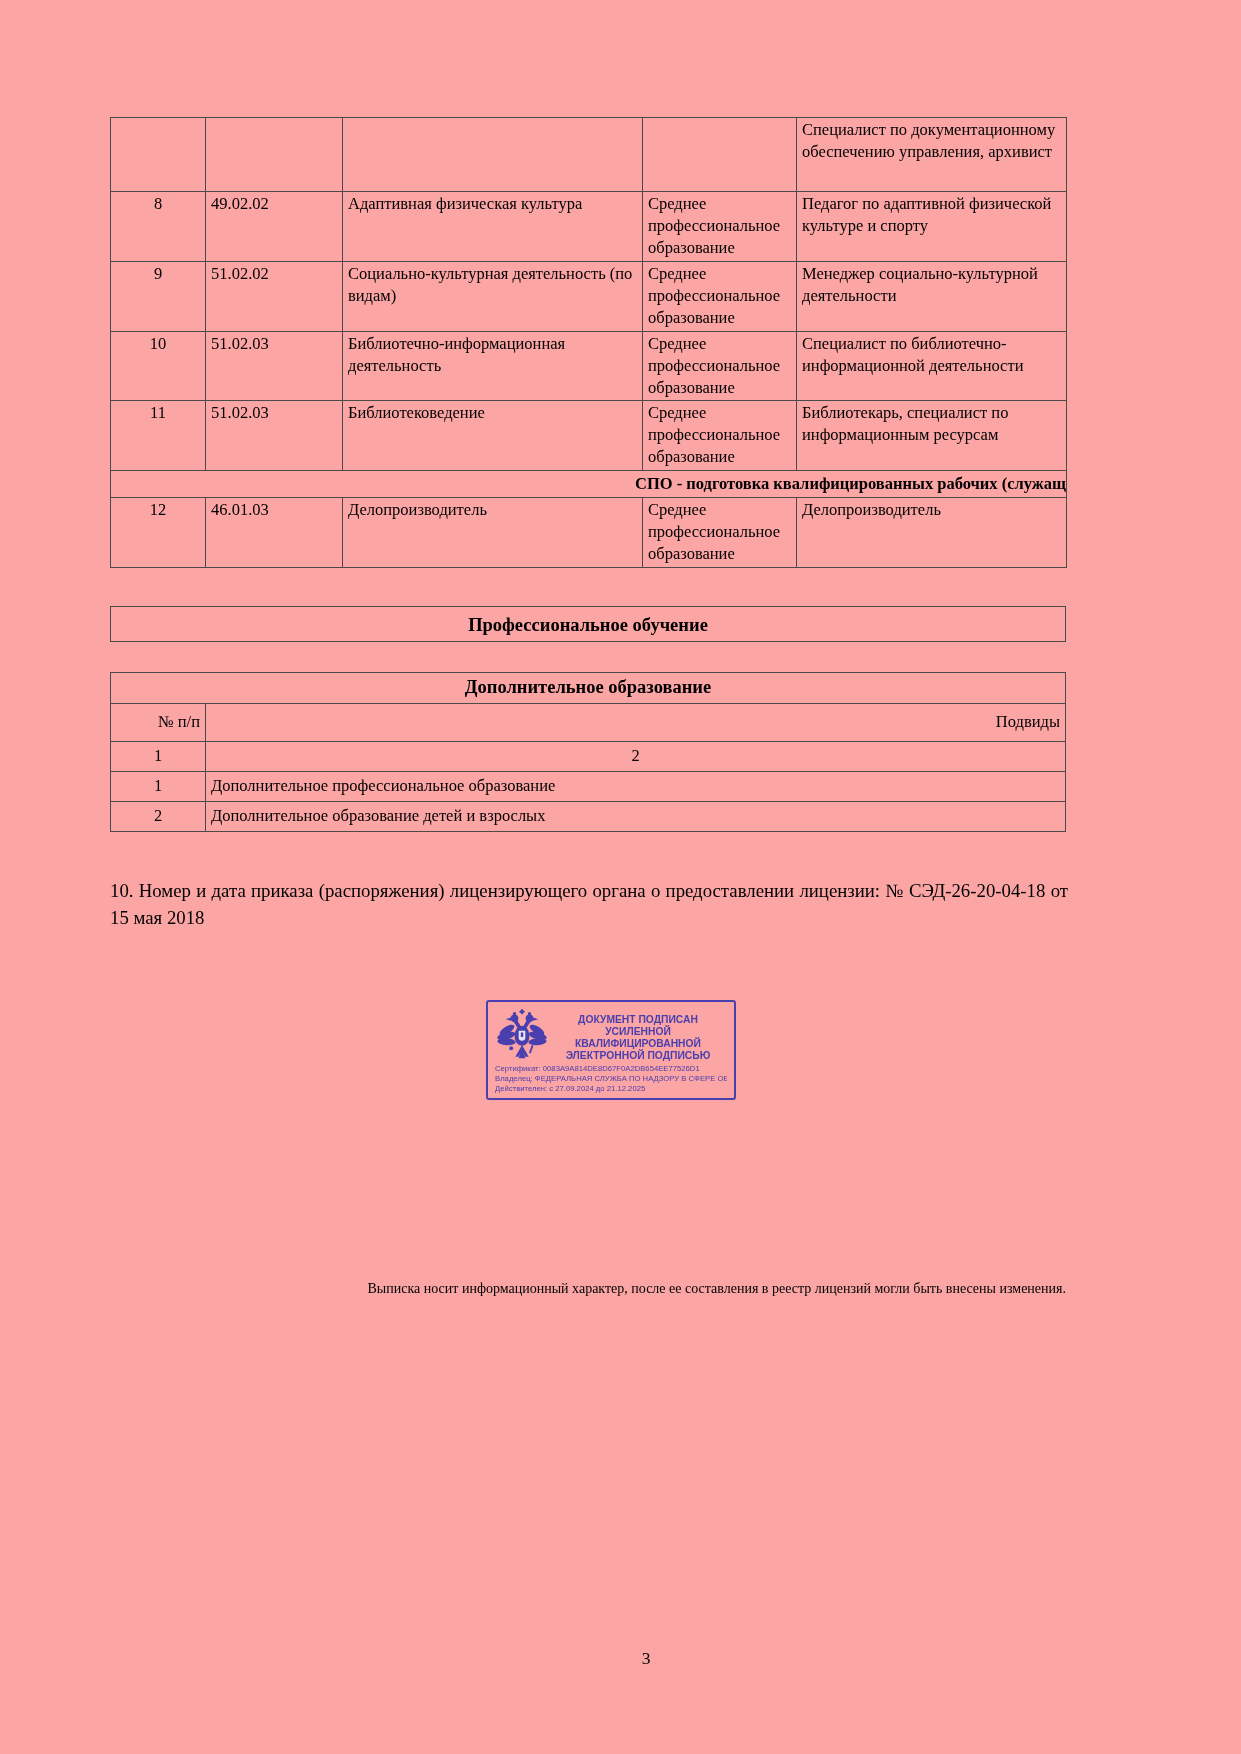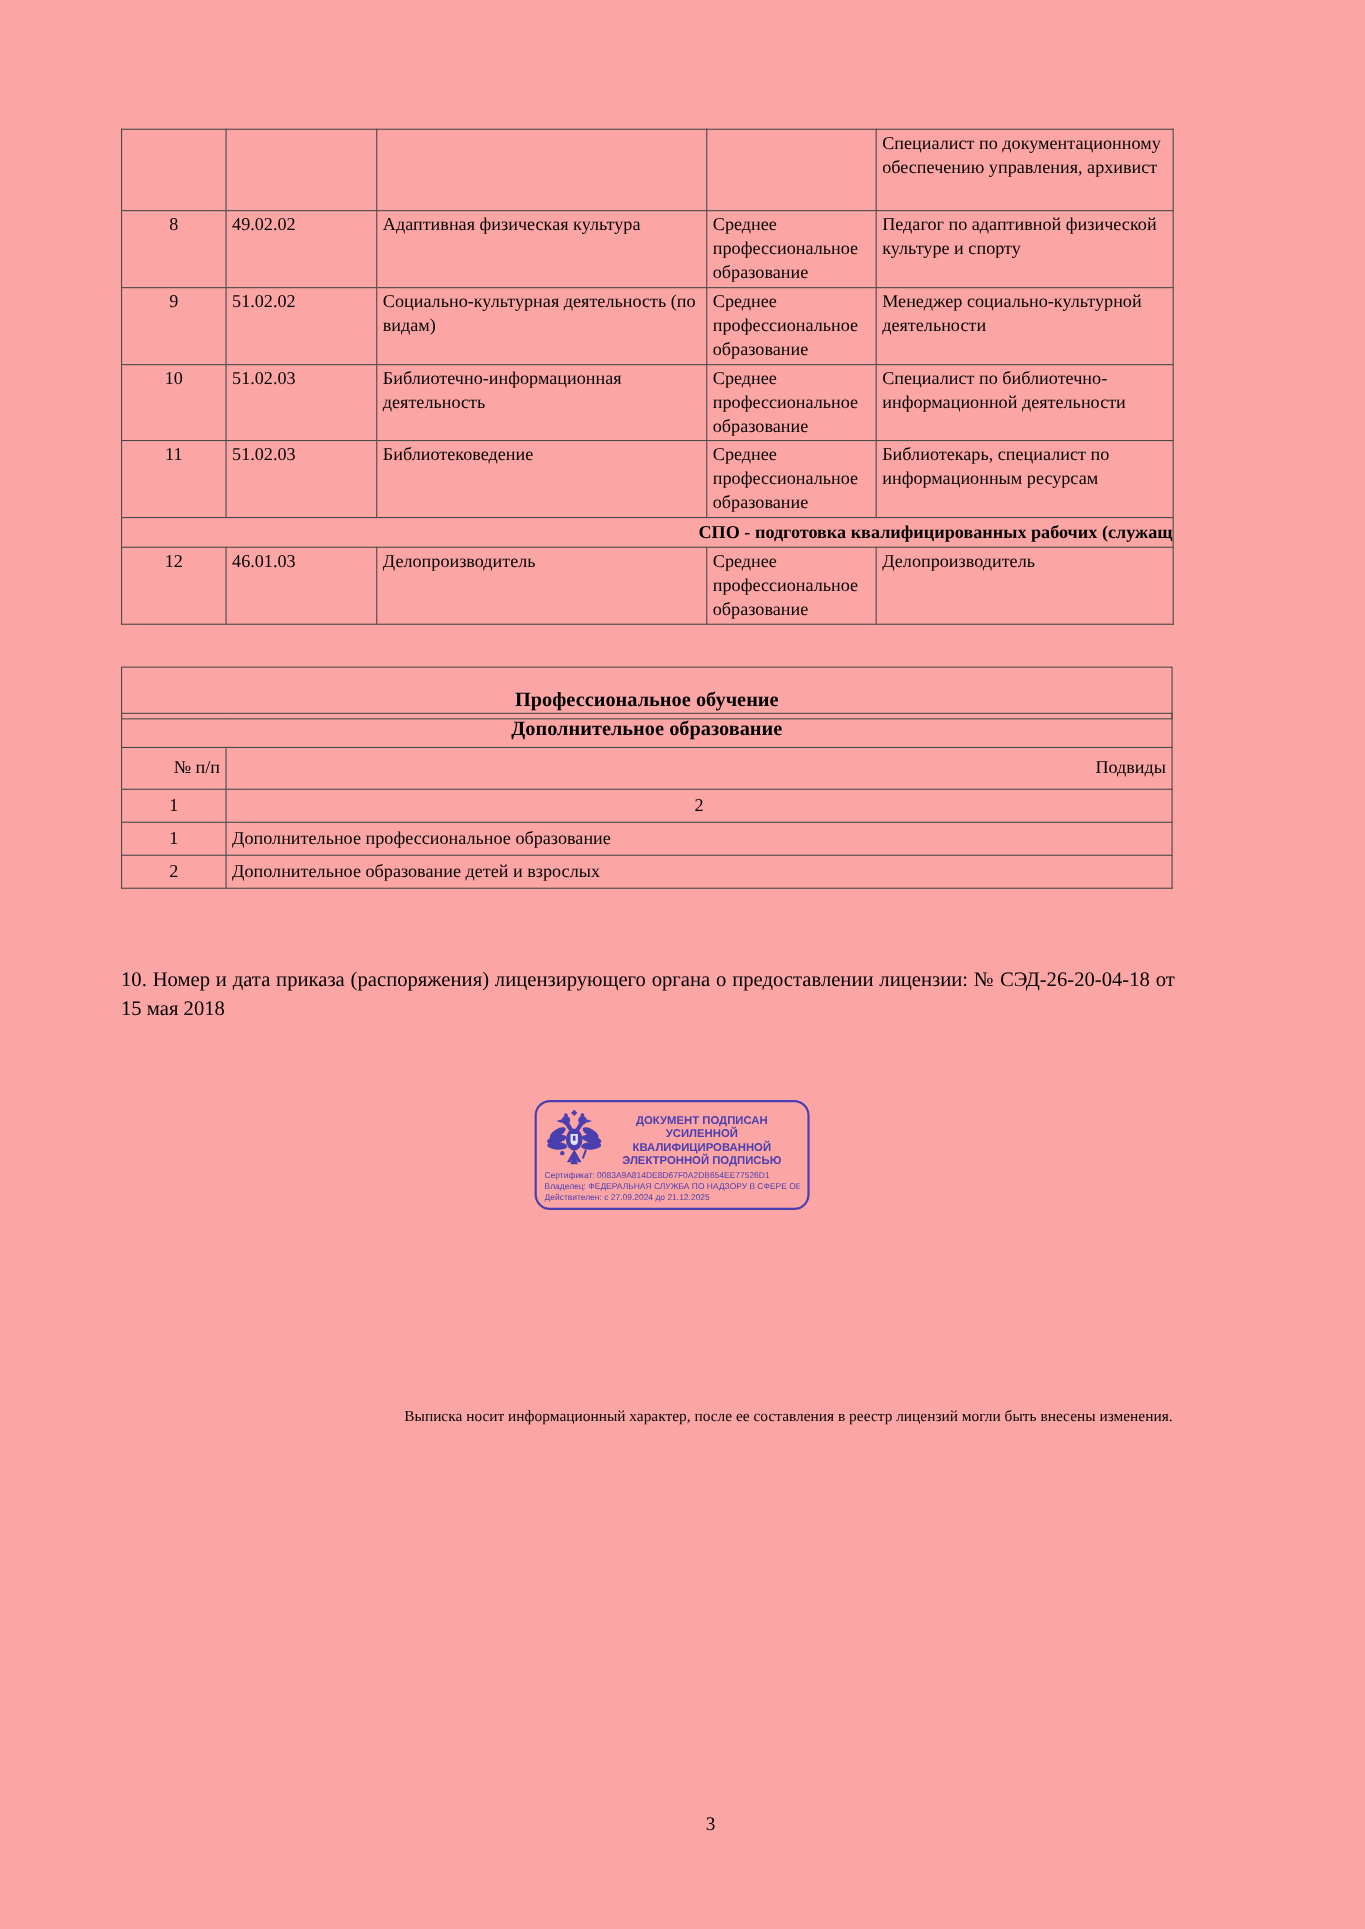--- a/index.html
+++ b/index.html
@@ -44,25 +44,25 @@
   }
 
   
   .prof-box {
     position:absolute; left:110px; top:606px; width:956px;
     box-sizing:border-box;
     border:1.6px solid #4a4a4a;
     text-align:center;
     font-weight:bold;
     font-size:18.5px;
-    padding:20px 0 5px 0;
-  }
-
-  
-  .dop-table { position:absolute; left:110px; top:648px; width:956px; }
+    padding:8px 0 5px 0;
+  }
+
+  
+  .dop-table { position:absolute; left:110px; top:672px; width:956px; }
   .dop-table col.c1 { width:95px; }
   .dop-table td.title {
     text-align:center; font-weight:bold; font-size:18.5px;
     padding:2px 4px 3px 4px; vertical-align:middle;
   }
   .dop-table td.hdr { text-align:right; vertical-align:middle; height:34px;margin-top:16px; }
   .dop-table td.cnum { text-align:center; vertical-align:middle; height:26px; }
   .dop-table td.cval { vertical-align:middle; height:26px;margin-top:20px; }
 
   
@@ -70,21 +70,21 @@
     position:absolute; left:110px; top:878px; width:958px;
     font-size:18.8px; line-height:1.42;
     text-align:justify;
   }
 
   
   .stamp {
     position:absolute; left:486px; top:1000px; width:250px; height:100px;
     box-sizing:border-box;
     border:2.5px solid #4a3fae;
-    border-radius:14px;
+    border-radius:3px;
     color:#4a3fae;
     font-family:"Liberation Sans", sans-serif;
     padding:5px 7px 4px 7px;
   }
   .stamp-top { display:flex; align-items:flex-start; }
   .stamp-eagle { width:50px; height:54px; flex:none; margin:1px 2px 0 2px; }
   .stamp-titles {
     flex:1; text-align:center;
     font-weight:bold; font-size:10.3px; line-height:1.18;
     padding-top:7px;

